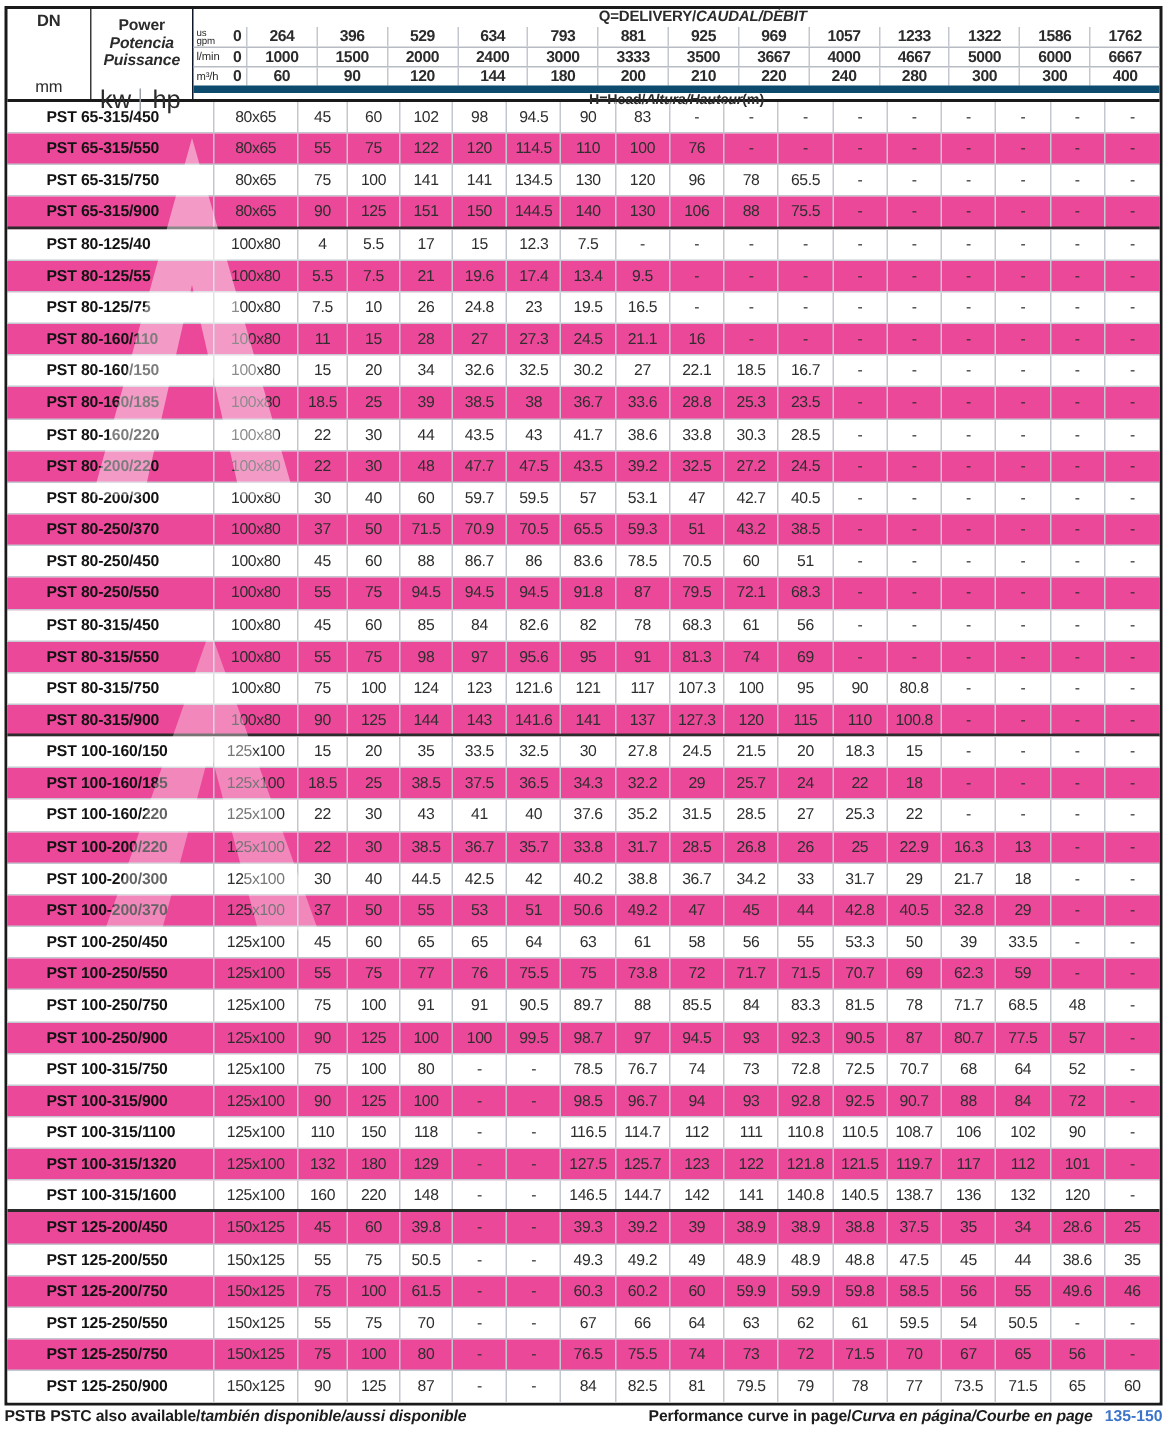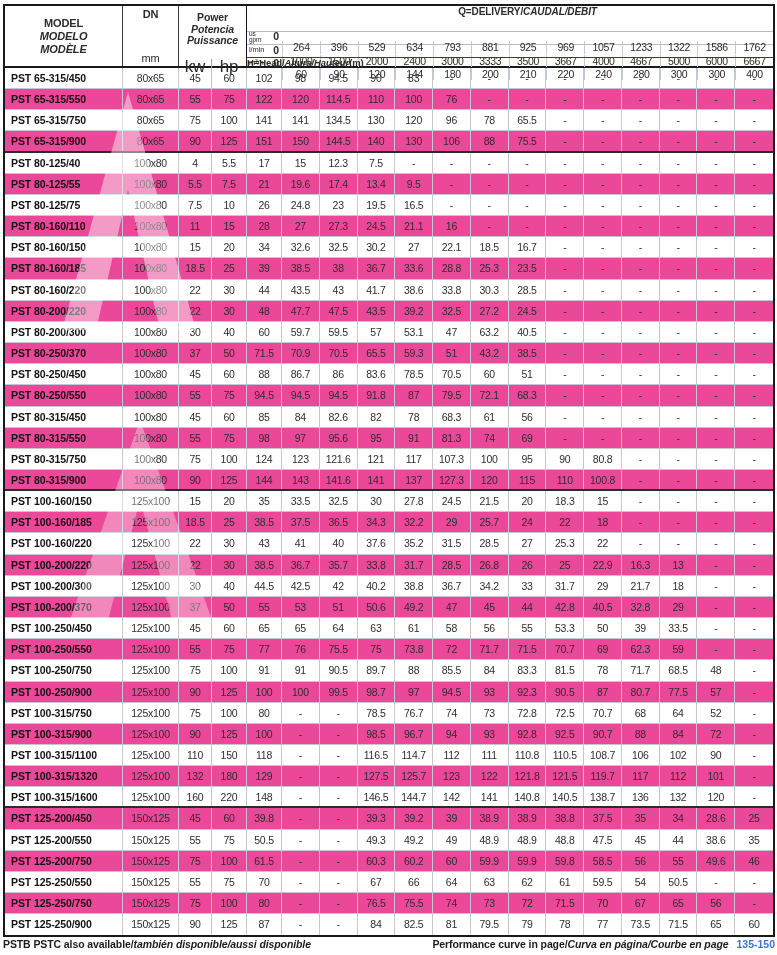--- a/index.html
+++ b/index.html
@@ -37,32 +37,33 @@
   .h-flow{flex:1;display:flex;flex-direction:column;}
   .f-qrow{height:12px;line-height:12px;padding-left:35px;text-align:center;font-size:10px;font-weight:bold;}
   .f-qrow .it{font-style:italic;}
   .f-vrow{display:grid;grid-template-columns:35px repeat(13,1fr);height:12px;line-height:12px;}
   .f-vrow.first{height:13px;line-height:13px;}
   .f-vrow.topline{border-top:1px solid #b7bcc4;}
   .f-unit{display:flex;align-items:center;justify-content:space-between;padding:0 3px 0 2px;box-sizing:border-box;}
   .ustack{display:flex;flex-direction:column;line-height:5.5px;font-size:6.5px;text-align:left;padding-top:1px;}
   .ulab{font-size:7.5px;}
   .uzero{font-weight:bold;font-size:10.5px;}
-  .f-val{text-align:center;font-weight:normal;font-size:10.5px;border-left:1px solid #c3c8d0;letter-spacing:-0.3px;margin-top:23px;}
-  .f-hrow{height:11px;line-height:10px;text-align:left;font-size:9.5px;font-weight:bold;border-top:1px solid #0c4a6e;}
+  .f-val{text-align:center;font-weight:bold;font-size:10.5px;border-left:1px solid #c3c8d0;letter-spacing:-0.3px;}
+  .f-hrow{height:11px;line-height:10px;text-align:center;font-size:9.5px;font-weight:bold;border-top:5px solid #0c4a6e;}
   .f-hrow .it{font-style:italic;}
   
   .tbody{display:block;}
   .trow{
     display:grid;
     grid-template-columns:118px 56px 33px 35px 35px repeat(13,1fr);
     height:21.17px;line-height:20.2px;
     border-bottom:1px solid #c3c8d0;
     box-sizing:border-box;
     background:#fff;
+    padding-left:20px;
   }
   .trow.alt{background:#ec4899;}
   .trow.gend{border-bottom:2px solid #2b2b2b;}
   .trow:last-child{border-bottom:none;}
   .tc{box-sizing:border-box;text-align:center;font-size:10.5px;color:#2e2e2e;border-right:1px solid #c3c8d0;overflow:hidden;white-space:nowrap;letter-spacing:-0.25px;}
   .tc:last-child{border-right:none;}
   .c-model{text-align:left;padding-left:6px;font-weight:bold;color:#121212;letter-spacing:-0.1px;}
   
   .pfoot{
     position:absolute;left:3px;right:2px;top:938px;
@@ -75,25 +76,20 @@
   .wm{position:absolute;left:0;top:0;pointer-events:none;}
 </style>
 </head>
 <body>
 
 <div class="page">
 
   <div class="ptable">
 
     <div class="thead">
-      <div class="hcell h-model">
-        <span class="l1">MODEL</span>
-        <span class="l2">MODELO</span>
-        <span class="l3">MODÈLE</span>
-      </div>
       <div class="hcell h-dn">
         <span class="dnlab">DN</span>
         <span class="dnunit">mm</span>
       </div>
       <div class="hcell h-power">
         <div class="plines">
           <div class="pl">Power</div>
           <div class="pl it">Potencia</div>
           <div class="pl it">Puissance</div>
         </div>
@@ -415,21 +411,21 @@
           <div class="tc c-model">PST 80-200/300</div>
           <div class="tc c-dn">100x80</div>
           <div class="tc c-kw">30</div>
           <div class="tc c-hp">40</div>
           <div class="tc c-head">60</div>
           <div class="tc c-head">59.7</div>
           <div class="tc c-head">59.5</div>
           <div class="tc c-head">57</div>
           <div class="tc c-head">53.1</div>
           <div class="tc c-head">47</div>
-          <div class="tc c-head">63.2</div>
+          <div class="tc c-head">42.7</div>
           <div class="tc c-head">40.5</div>
           <div class="tc c-head">-</div>
           <div class="tc c-head">-</div>
           <div class="tc c-head">-</div>
           <div class="tc c-head">-</div>
           <div class="tc c-head">-</div>
           <div class="tc c-head">-</div>
         </div>
         <div class="trow alt">
           <div class="tc c-model">PST 80-250/370</div>

